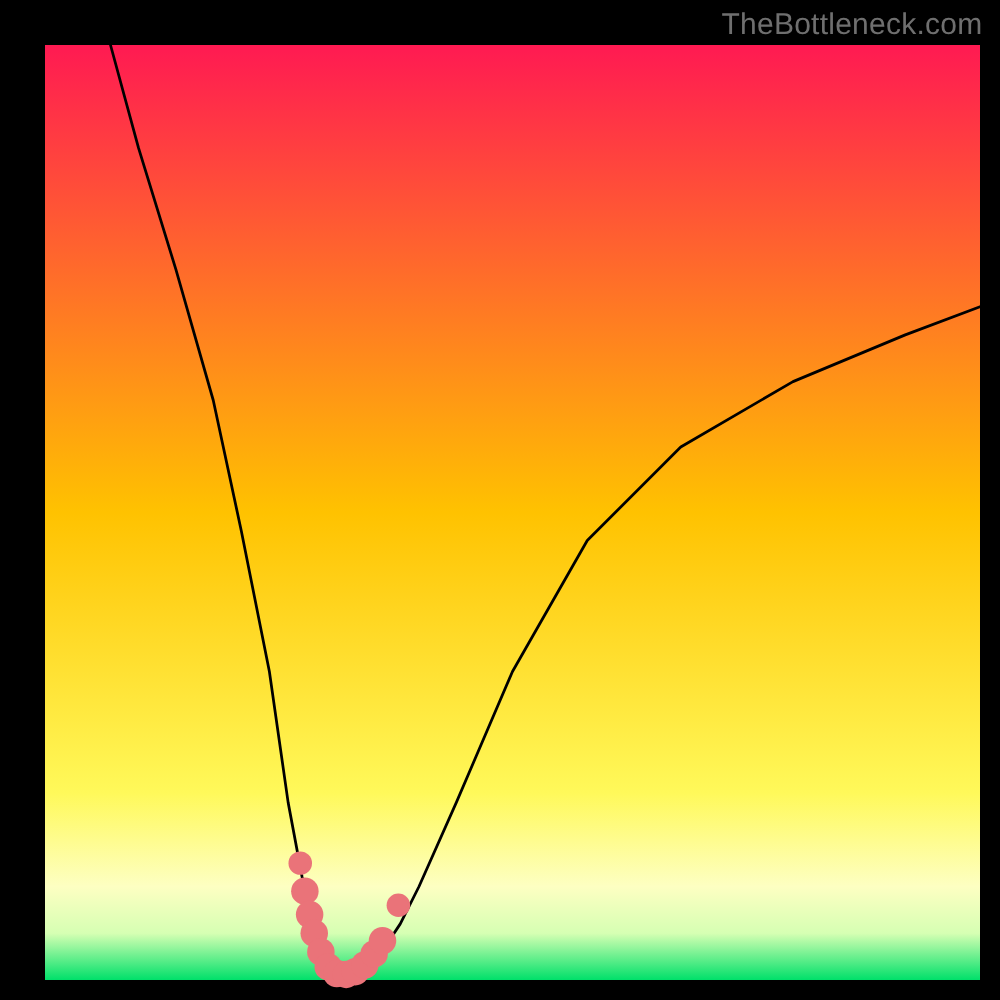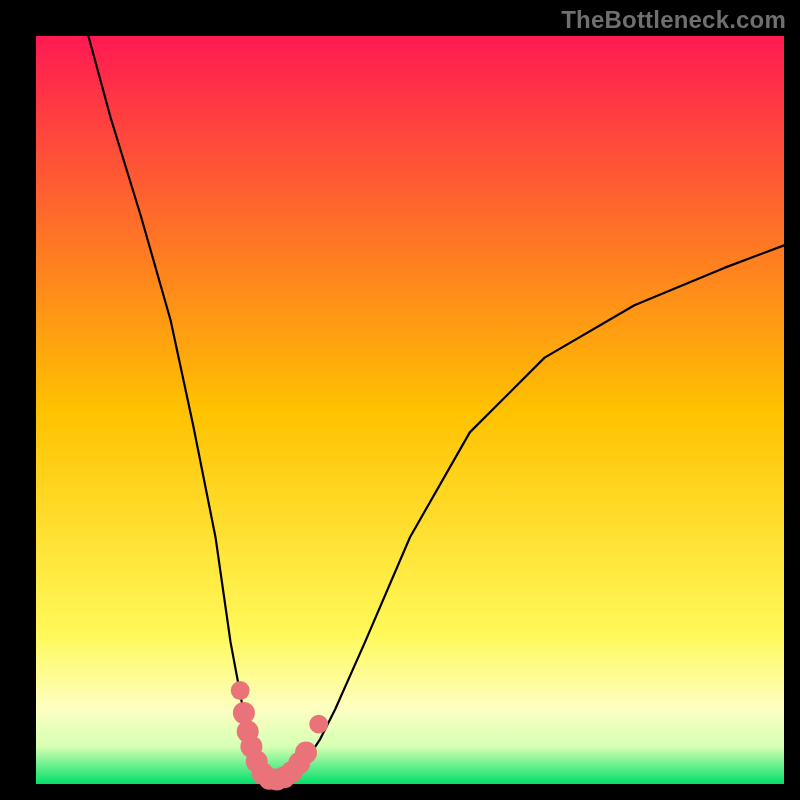--- a/index.html
+++ b/index.html
@@ -16,21 +16,21 @@
     width: 800px;
     height: 800px;
     background: #000;
   }
   .watermark {
     position: absolute;
     top: 6px;
     right: 14px;
     color: #6f6f6f;
     font-size: 24px;
-    font-weight: 700;
+    font-weight: 400;
     letter-spacing: 0.2px;
     z-index: 10;
   }
   svg {
     position: absolute;
     left: 0;
     top: 0;
   }
 </style>
 </head>

